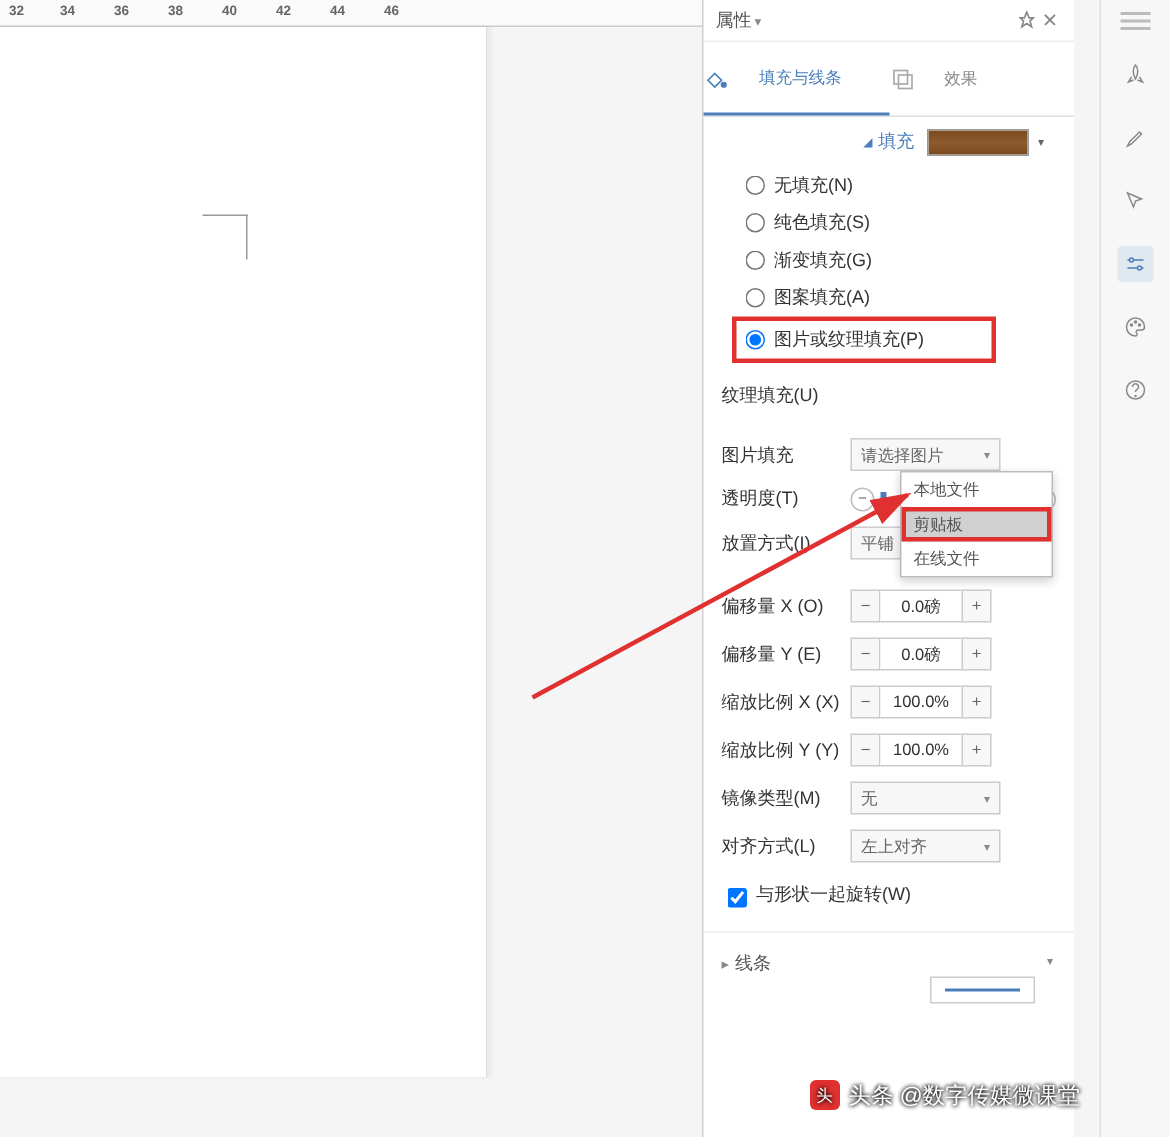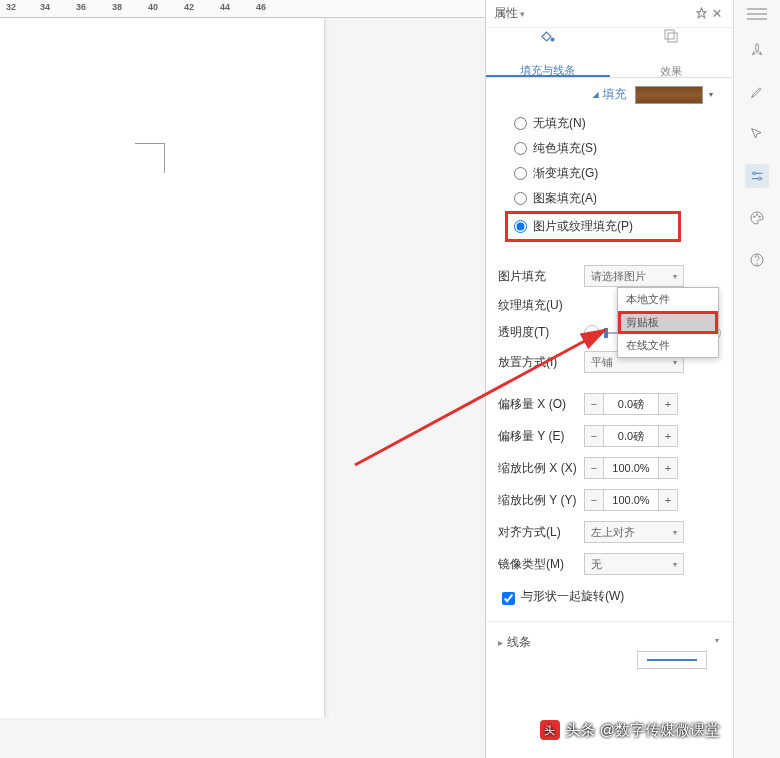--- a/index.html
+++ b/index.html
@@ -4,28 +4,28 @@
 <style>
 * { box-sizing: border-box; margin: 0; padding: 0; font-family: "Microsoft YaHei", sans-serif; }
 body { width: 780px; height: 758px; background: #f5f5f5; position: relative; overflow: hidden; }
 
 .ruler { position: absolute; top: 0; left: 0; width: 485px; height: 18px; background: #fafafa; border-bottom: 1px solid #ccc; font-size: 9px; color: #666; }
 .ruler span { position: absolute; top: 2px; font-weight: bold; }
 
 .canvas { position: absolute; top: 18px; left: 0; width: 325px; height: 700px; background: #fff; border-right: 1px solid #ddd; box-shadow: 2px 0 4px rgba(0,0,0,0.05); }
 .canvas-corner { position: absolute; left: 135px; top: 125px; width: 30px; height: 30px; border-left: 1px solid #999; border-bottom: 1px solid #999; transform: rotate(180deg); }
 
-.panel { position: absolute; top: 0; left: 485px; width: 248px; height: 758px; background: #fff; border-left: 1px solid #d0d0d0; }
+.panel { position: absolute; top: 0; left: 468px; width: 248px; height: 758px; background: #fff; border-left: 1px solid #d0d0d0; }
 .panel-header { display: flex; align-items: center; height: 28px; padding: 0 8px; border-bottom: 1px solid #eee; }
 .panel-title { font-size: 12px; color: #555; flex: 1; }
 .panel-title::after { content: "▾"; font-size: 9px; margin-left: 2px; color: #888; }
 .pin-icon, .close-icon { width: 16px; height: 16px; display: flex; align-items: center; justify-content: center; color: #888; font-size: 13px; cursor: pointer; }
 
 .tabs { display: flex; height: 50px; border-bottom: 1px solid #e0e0e0; }
-.tab { flex: 1; display: flex; flex-direction: column; align-items: center; justify-content: center; font-size: 11px; color: #888; cursor: pointer; gap: 19px; }
+.tab { flex: 1; display: flex; flex-direction: row; align-items: center; justify-content: flex-start; font-size: 11px; color: #888; cursor: pointer; gap: 19px; }
 .tab.active { color: #4a7ebb; border-bottom: 2px solid #4a7ebb; }
 .tab-icon { width: 18px; height: 18px; display: flex; align-items: center; justify-content: center; }
 
 .section { padding: 8px 12px; }
 .section-header { display: flex; align-items: center; font-size: 12px; color: #4a7ebb; cursor: pointer; justify-content: center; }
 .section-header::before { content: "◢"; font-size: 8px; margin-right: 4px; transform: rotate(0deg); display: inline-block; }
 .swatch { width: 68px; height: 18px; background: linear-gradient(0deg, #7a4a1e, #8b5a2e, #7a4a1e); border: 1px solid #999; position: absolute; right: 18px; }
 .swatch-caret { position: absolute; right: 8px; font-size: 8px; color: #666; }
 
 .radio-group { padding: 8px 0 8px 16px; }
@@ -147,36 +147,36 @@
       <label class="radio-item">
           <input type="radio" name="fill" style="">
           <span>图案填充(A)</span>
         </label>
       <label class="radio-item highlighted">
           <input type="radio" name="fill" checked="" style="">
           <span>图片或纹理填充(P)</span>
         </label>
     </div>
 
+    <div class="row">
+      <span class="row-label">纹理填充(U)</span>
+    </div>
+
     <div class="row" style="margin-top:10px">
       <span class="row-label">图片填充</span>
       <div class="row-control" style="position:relative">
         <div class="dropdown">
             <span>请选择图片</span>
           </div>
         <div class="dropdown-menu">
           <div class="dropdown-menu-item">本地文件</div>
           <div class="dropdown-menu-item selected highlighted">剪贴板</div>
           <div class="dropdown-menu-item">在线文件</div>
         </div>
       </div>
-    </div>
-
-    <div class="row">
-      <span class="row-label">纹理填充(U)</span>
     </div>
 
     <div class="row">
       <span class="row-label">透明度(T)</span>
       <div class="row-control slider-row">
         <span class="slider-btn">−</span>
         <div class="slider-track">
             <span class="slider-val">0%</span>
             <div class="slider-thumb"></div>
           </div>
@@ -223,33 +223,33 @@
     <div class="row">
       <span class="row-label">缩放比例 Y (Y)</span>
       <div class="row-control spinner">
         <span class="spinner-btn">−</span>
         <input class="spinner-input" value="100.0%" style="">
         <span class="spinner-btn">+</span>
       </div>
     </div>
 
     <div class="row">
+      <span class="row-label">镜像类型(M)</span>
+      <div class="row-control">
+          <div class="dropdown">
+            <span>无</span>
+          </div>
+        </div>
+    </div>
+
+    <div class="row">
       <span class="row-label">对齐方式(L)</span>
       <div class="row-control">
           <div class="dropdown">
             <span>左上对齐</span>
-          </div>
-        </div>
-    </div>
-
-    <div class="row">
-      <span class="row-label">镜像类型(M)</span>
-      <div class="row-control">
-          <div class="dropdown">
-            <span>无</span>
           </div>
         </div>
     </div>
 
     <label class="checkbox-row">
       <input type="checkbox" checked="" style="">
         <span>与形状一起旋转(W)</span>
     </label>
   </div>
 

